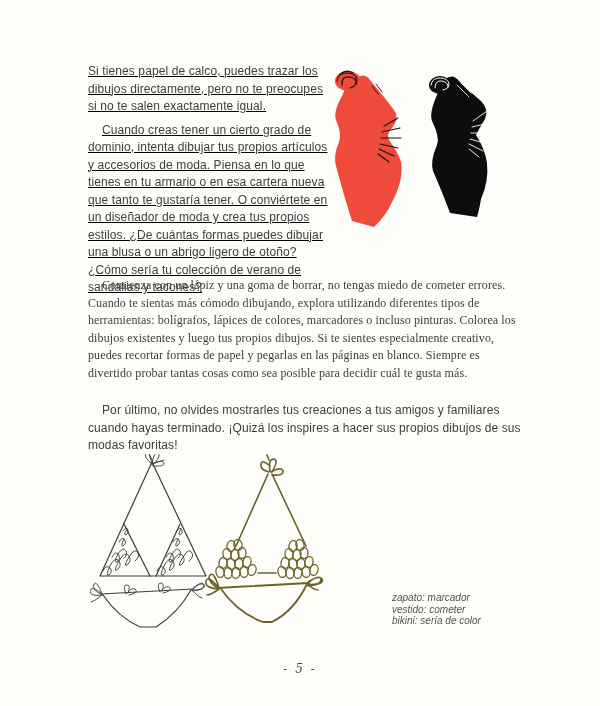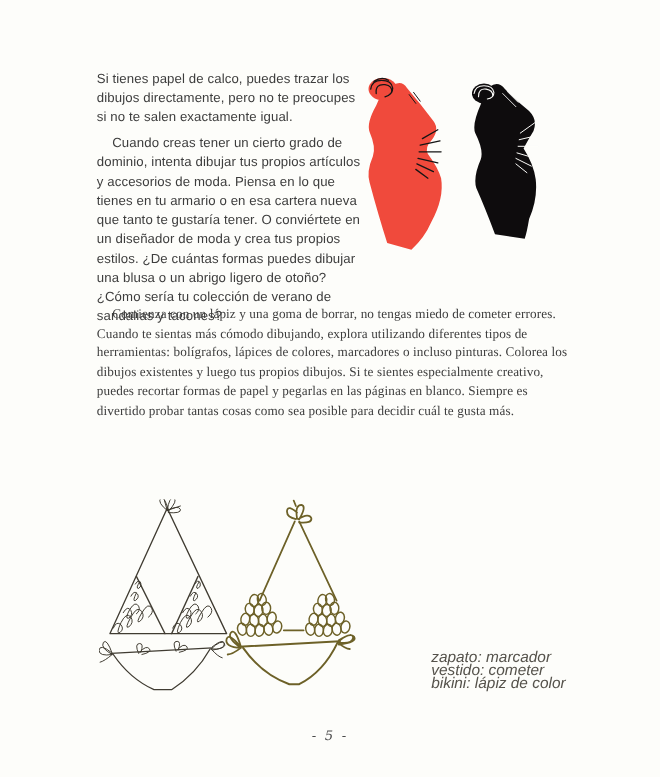--- a/index.html
+++ b/index.html
@@ -1,25 +1,25 @@
 <!DOCTYPE html>
 <html><head>
 <meta charset="utf-8">
 <style>
   html,body{margin:0;padding:0;}
   body{background:#fdfdfa;font-family:"Liberation Sans",sans-serif;}
   .page{position:relative;width:600px;height:706px;background:#fdfdfa;overflow:hidden;}
   .p{margin:0 0 6px 0;font-size:12px;line-height:17.5px;color:#3d3d3d;letter-spacing:0.1px;}
   .indent{text-indent:14px;}
-  .text-col{position:absolute;left:88px;top:63px;width:242px;}
+  .text-col{position:absolute;left:88px;top:63px;width:242px;text-decoration:underline;}
   .p3{position:absolute;left:88px;top:277px;width:434px;font-family:Liberation Serif, serif;}
   .p4{position:absolute;left:88px;top:402px;width:434px;}
   .dress{position:absolute;}
   .bikinis{position:absolute;left:90px;top:454px;}
-  .caption{position:absolute;left:392px;top:592px;font-size:14px;line-height:11.5px;
+  .caption{position:absolute;left:392px;top:592px;font-size:10px;line-height:11.5px;
            font-style:italic;color:#55524b;}
   .pagenum{position:absolute;left:0;top:662px;width:100%;text-align:center;
            font-family:"DejaVu Serif",serif;font-style:italic;font-size:12px;
            letter-spacing:2px;color:#4a4a4a;}
   .ink{stroke:#403c32;fill:none;stroke-width:1.2;stroke-linecap:round;}
   .ink-thin{stroke:#403c32;fill:none;stroke-width:0.9;stroke-linecap:round;}
   .olive{stroke:#6d6128;fill:none;stroke-width:1.6;stroke-linecap:round;}
   .olive-oval{stroke:#6d6128;fill:none;stroke-width:1.3;}
   .blackline{stroke:#151515;fill:none;stroke-width:1.2;stroke-linecap:round;}
   .blackline-thin{stroke:#151515;fill:none;stroke-width:0.9;stroke-linecap:round;}
@@ -29,20 +29,21 @@
 <body>
 
 <div class="page">
 
   <div class="text-col">
     <p class="p">Si tienes papel de calco, puedes trazar los dibujos directamente, pero no te preocupes si no te salen exactamente igual.</p>
     <p class="p indent">Cuando creas tener un cierto grado de dominio, intenta dibujar tus propios artículos y accesorios de moda. Piensa en lo que tienes en tu armario o en esa cartera nueva que tanto te gustaría tener. O conviértete en un diseñador de moda y crea tus propios estilos. ¿De cuántas formas puedes dibujar una blusa o un abrigo ligero de otoño? ¿Cómo sería tu colección de verano de sandalias y tacones?</p>
   </div>
 
   <p class="p indent p3">Comienza con un lápiz y una goma de borrar, no tengas miedo de cometer errores. Cuando te sientas más cómodo dibujando, explora utilizando diferentes tipos de herramientas: bolígrafos, lápices de colores, marcadores o incluso pinturas. Colorea los dibujos existentes y luego tus propios dibujos. Si te sientes especialmente creativo, puedes recortar formas de papel y pegarlas en las páginas en blanco. Siempre es divertido probar tantas cosas como sea posible para decidir cuál te gusta más.</p>
+  <p class="p indent p4">Por último, no olvides mostrarles tus creaciones a tus amigos y familiares cuando hayas terminado. ¡Quizá los inspires a hacer sus propios dibujos de sus modas favoritas!</p>
 
   <svg class="dress" style="left:332px;top:68px;" width="74" height="164" viewBox="0 0 74 164">
     <ellipse cx="16" cy="13" rx="13" ry="10" fill="#f04a3c"></ellipse>
     <path d="M24,10 Q33,4 38,12 Q50,26 62,42 Q68,50 60,60 Q54,66 57,72 Q66,84 69,94 Q72,112 60,134 Q54,148 42,159 L20,153 Q12,128 4,98 Q1,88 7,74 Q10,66 4,52 Q1,44 10,28 Q14,16 24,10 Z" fill="#f04a3c"></path>
     <path class="blackline" d="M5,13 q1,-8 10,-8 q9,0 10,7 q0,6 -7,8"></path>
     <path class="blackline" d="M10,17 q-1,-9 8,-8 q7,1 6,7"></path>
     <path class="blackline" d="M8,6 q7,-5 13,-1"></path>
     <path class="blackline-thin" d="M40,18 L46,26 M44,16 L50,24"></path>
     <path class="blackline" d="M52,58 L66,50 M50,64 L68,60 M49,70 L69,70 M48,76 L66,80 M47,81 L62,88 M46,86 L57,94"></path>
   </svg>
@@ -126,18 +127,18 @@
         <path class="olive" style="stroke-width:1.8;" d="M151,135 Q168,159 193,168 L202,168 Q224,157 237,130"></path>
         <path class="olive" d="M149,135 q-13,-9 -9,-14 q4,-4 9,13 M149,135 q-15,-1 -13,-8 q2,-6 12,6 M149,135 q-8,6 -12,6"></path>
         <path class="olive" d="M237,130 q11,-10 15,-5 q3,5 -14,7 M237,130 q13,2 14,-4 q0,-6 -13,2 M237,130 q7,6 11,6"></path>
       </g>
     </g>
   </svg>
 
   <div class="caption">
     <div>zapato: marcador</div>
     <div>vestido: cometer</div>
-    <div>bikini: lápiz de color</div>
+    <div>bikini: sería de color</div>
   </div>
 
   <div class="pagenum">- 5 -</div>
 
 </div>
 
 </body></html>

